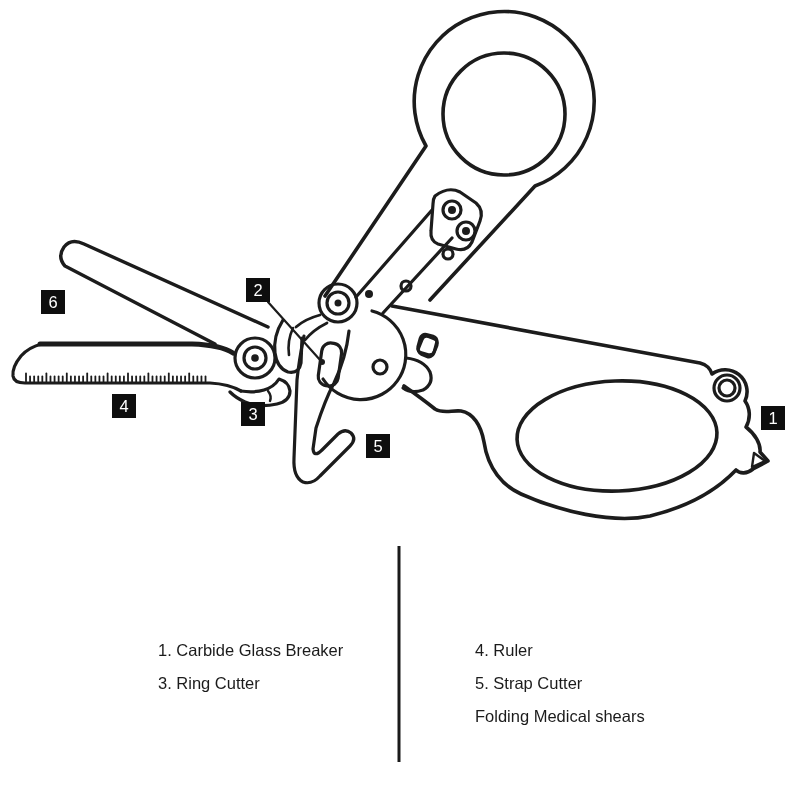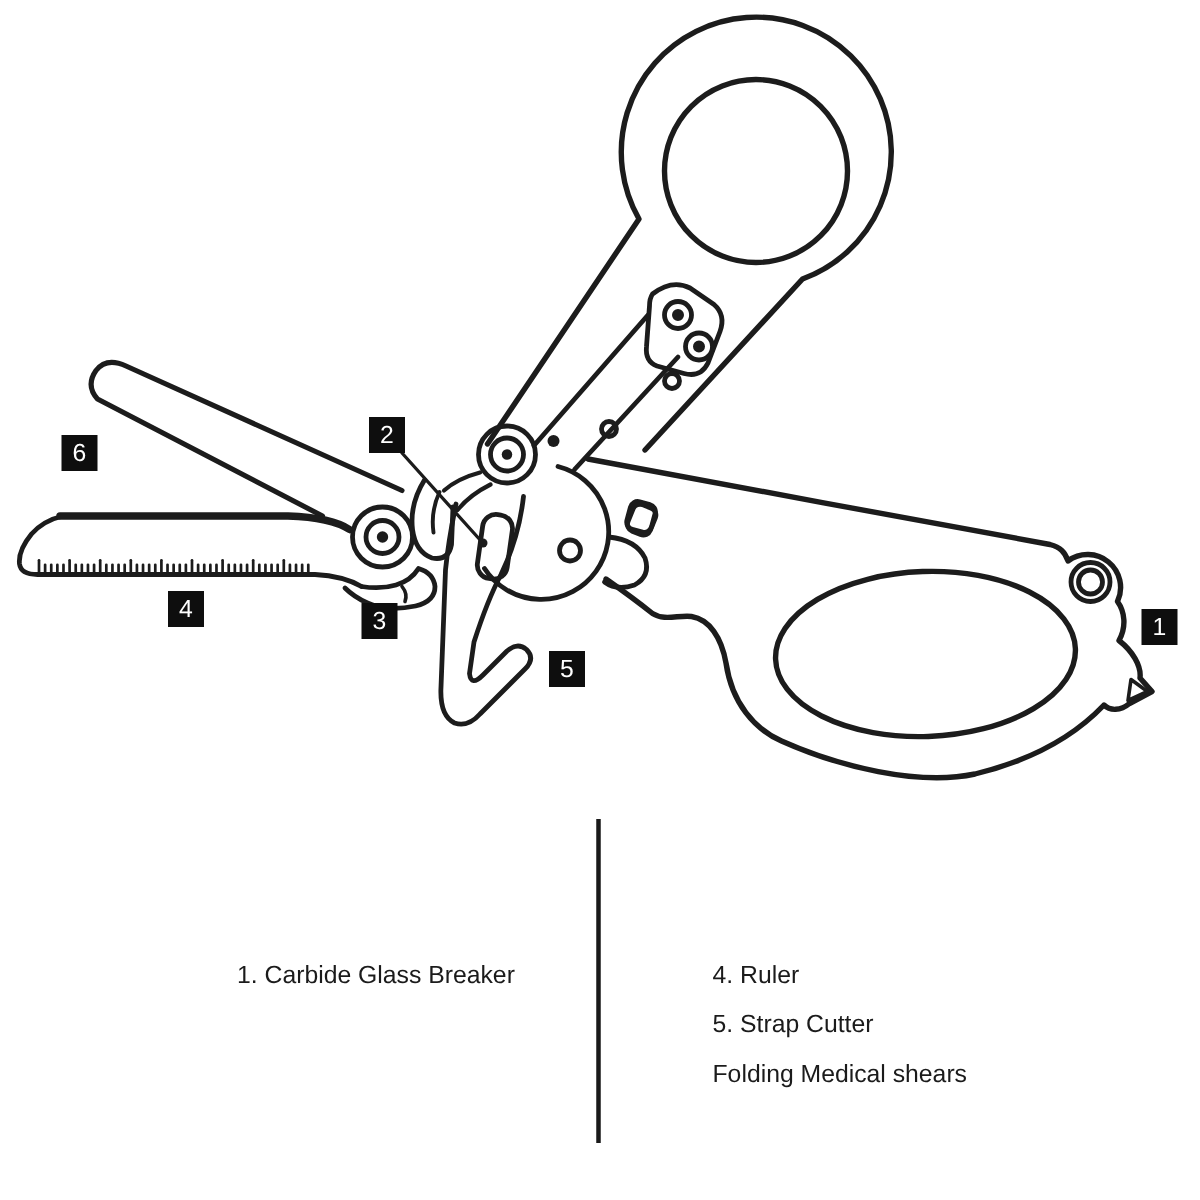--- a/index.html
+++ b/index.html
@@ -148,20 +148,23 @@
       <div class="marker" style="left: 124px; top: 406px; background: rgb(14, 14, 14); color: rgb(255, 255, 255);">4</div>
       <div class="marker" style="left: 378px; top: 446px; background: rgb(14, 14, 14); color: rgb(255, 255, 255);">5</div>
       <div class="marker" style="left: 53px; top: 302px; background: rgb(14, 14, 14); color: rgb(255, 255, 255);">6</div>
     </div>
 
   <div class="divider" id="legend-divider" style="left: 399px; top: 546px; height: 216px; background: rgb(26, 26, 26);"></div>
   <div class="legend-col left" id="legend-col-left">
       <div class="legend-item">
         <div class="legend-line">1. Carbide Glass Breaker</div>
       </div>
+      <div class="legend-item">
+        <div class="legend-line">3. Ring Cutter</div>
+      </div>
     </div>
   <div class="legend-col right" id="legend-col-right">
       <div class="legend-item">
         <div class="legend-line">4. Ruler</div>
       </div>
       <div class="legend-item">
         <div class="legend-line">5. Strap Cutter</div>
       </div>
       <div class="legend-item">
         <div class="legend-line">Folding Medical shears</div>

